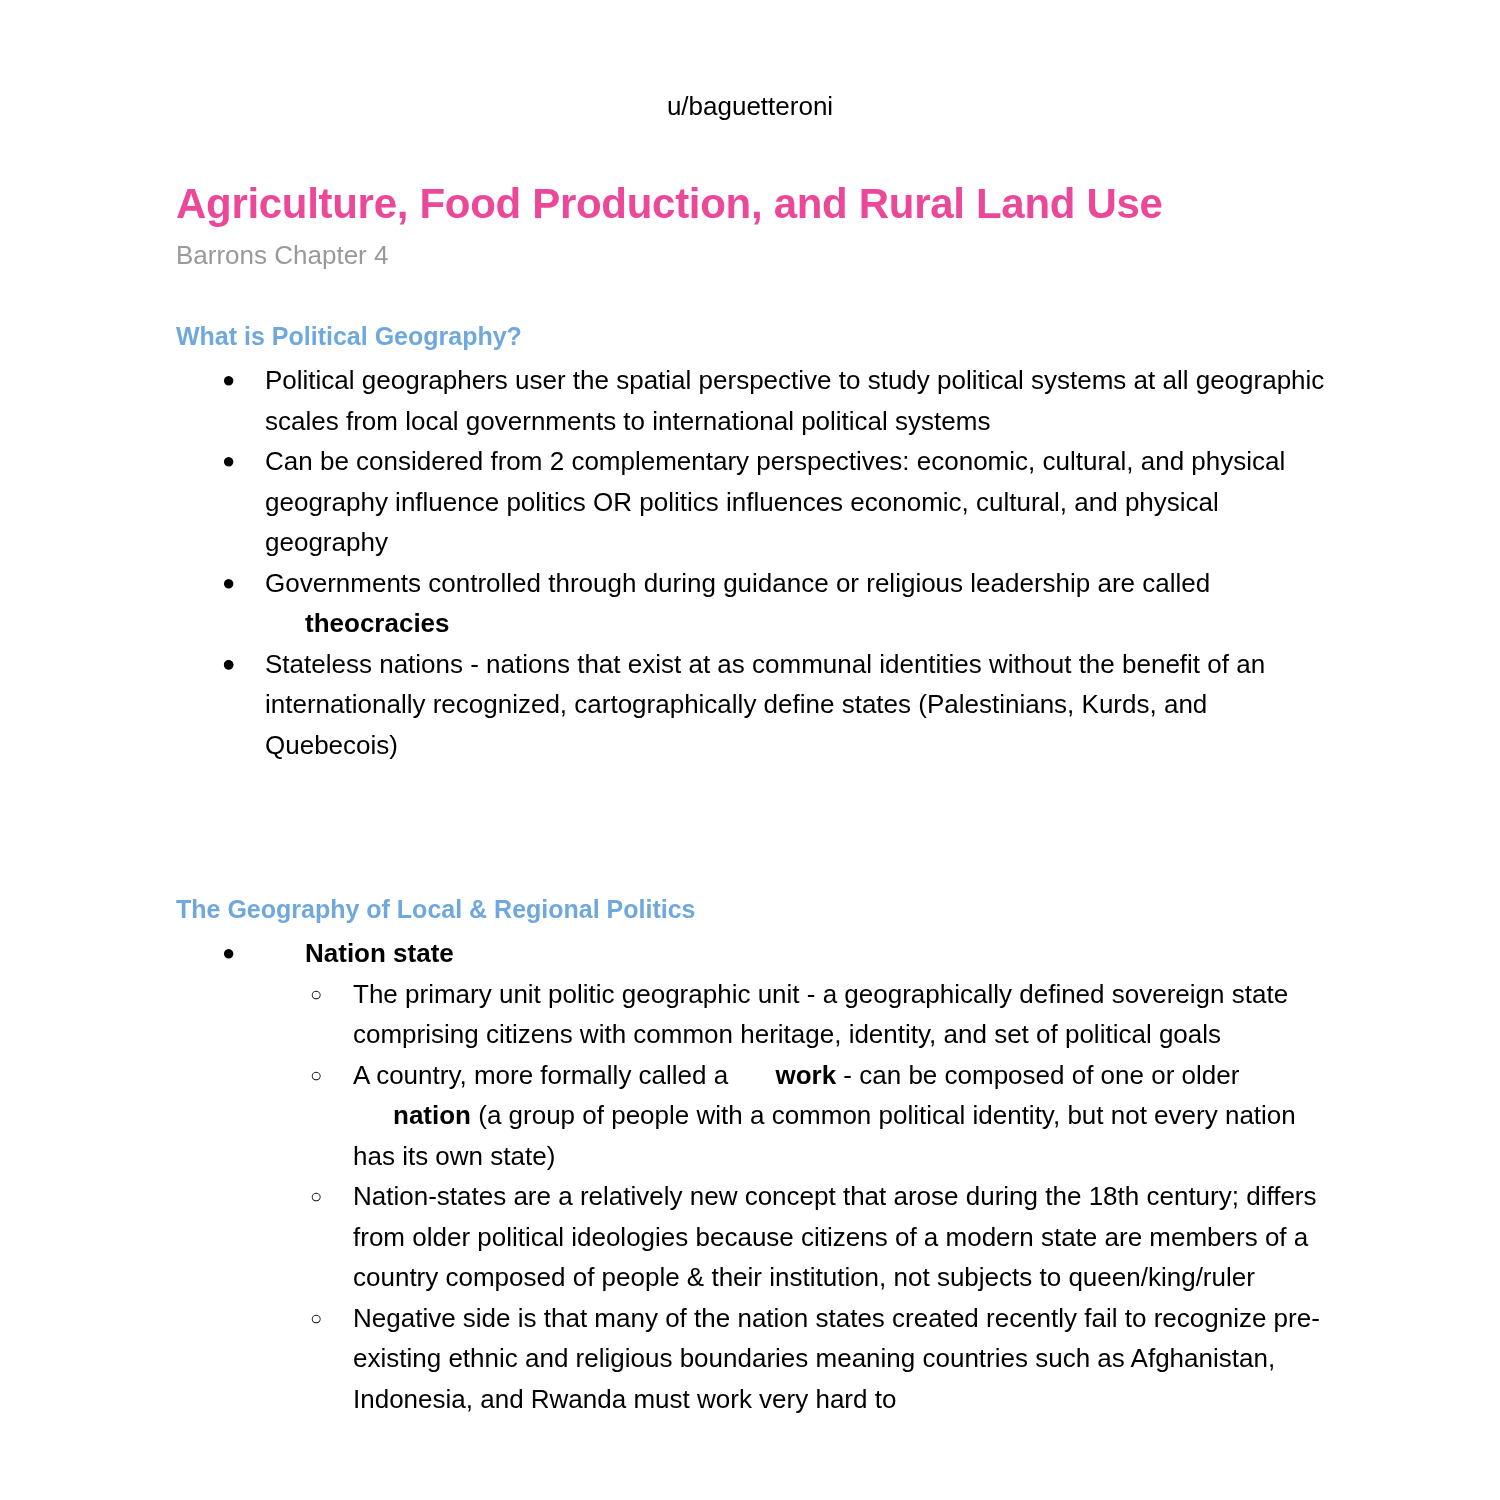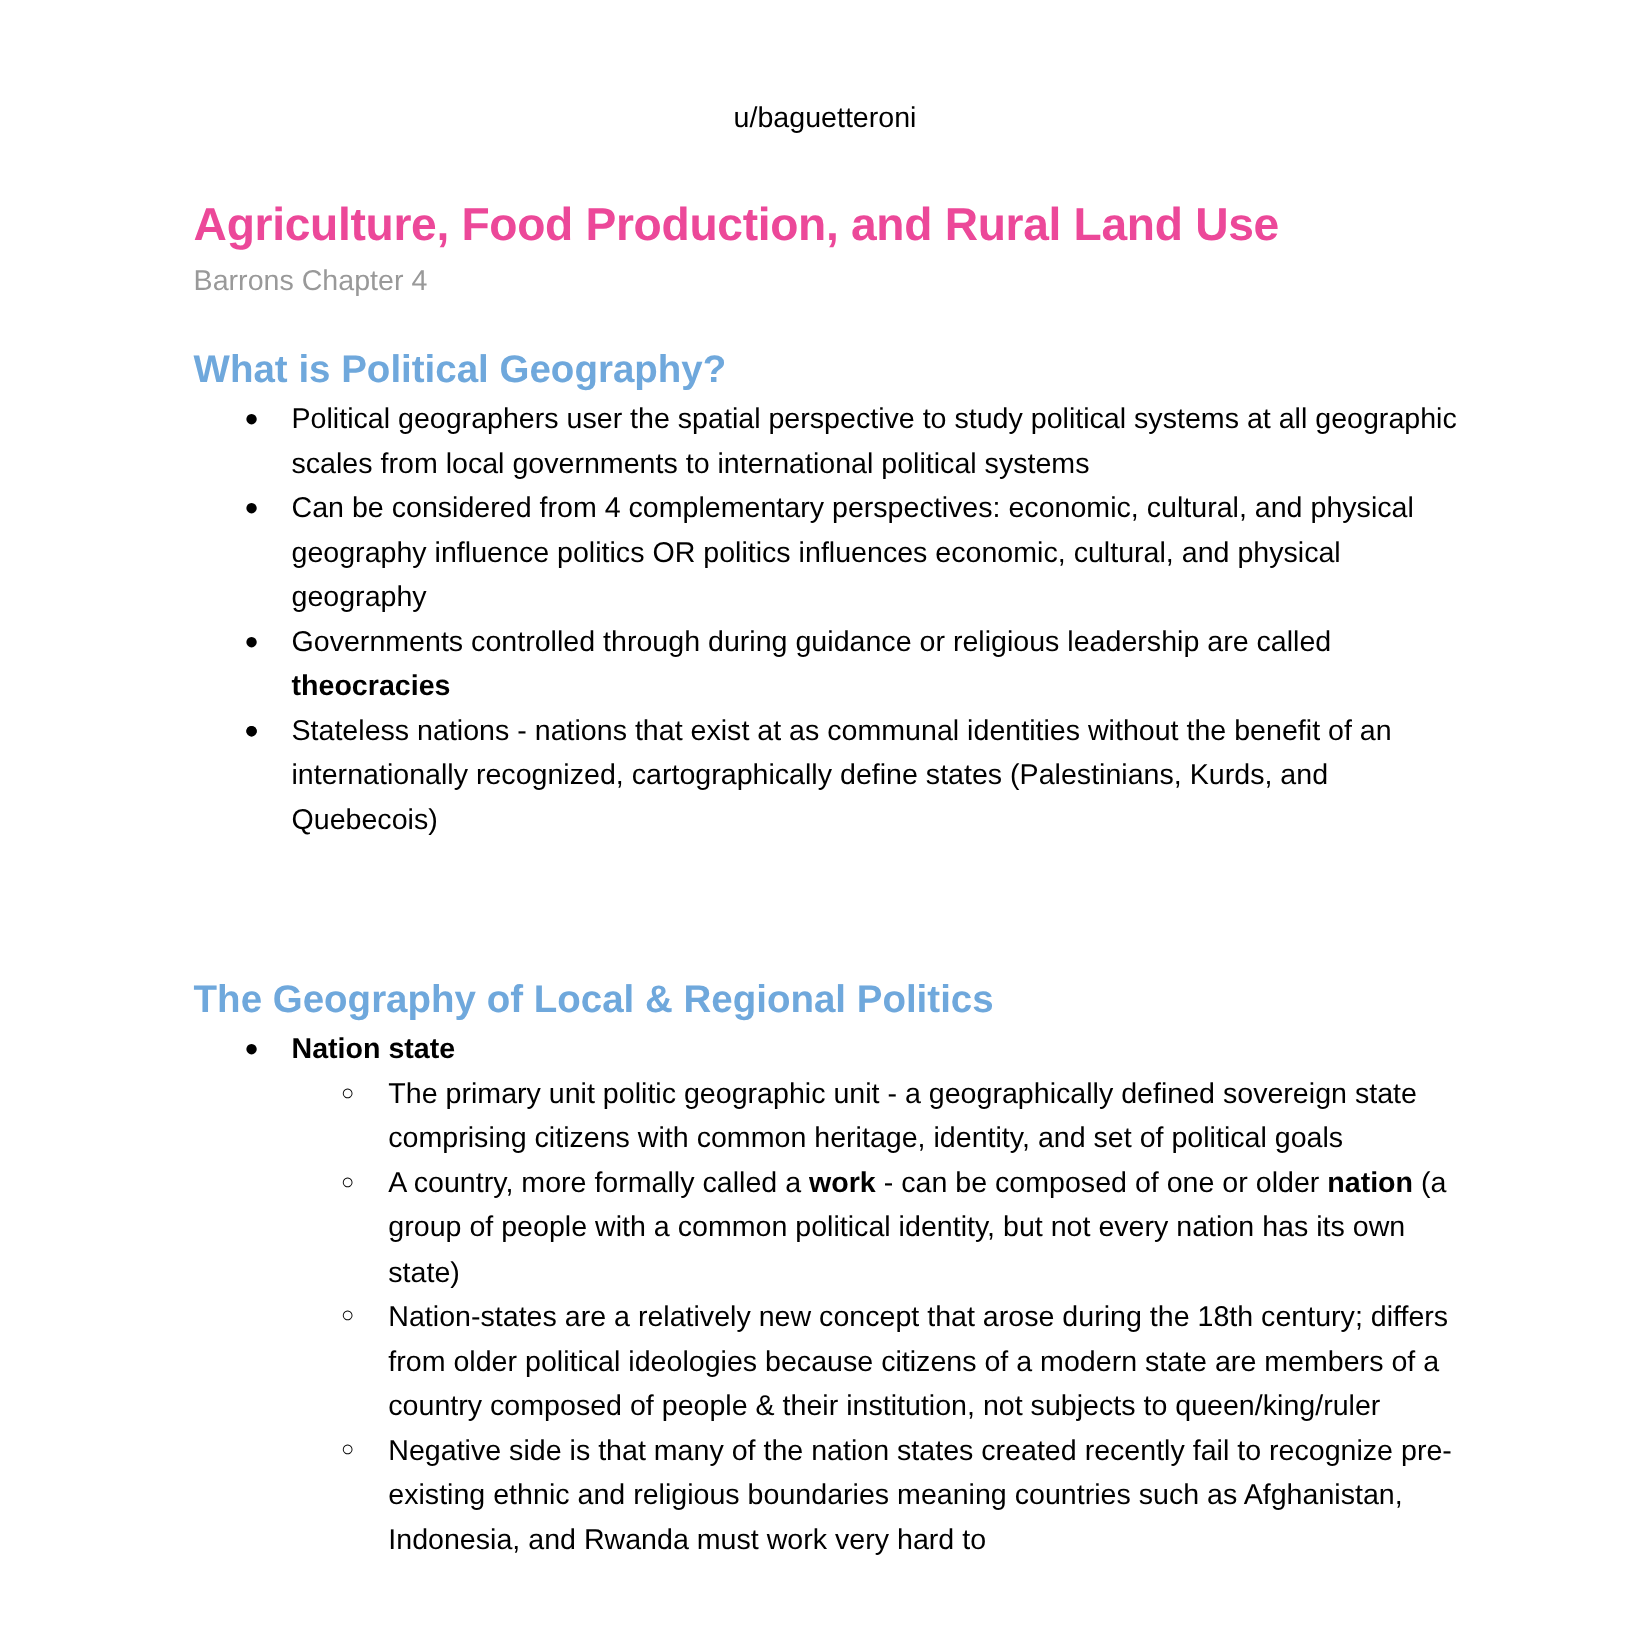--- a/index.html
+++ b/index.html
@@ -5,52 +5,52 @@
   html, body { margin: 0; padding: 0; background: #ffffff; }
   body { width: 1500px; height: 1500px; overflow: hidden; position: relative;
          font-family: "Liberation Sans", "DejaVu Sans", sans-serif; color: #000; }
   .page { position: absolute; left: 0; top: 0; width: 1460px; height: 1500px; }
   .header-line { position: absolute; top: 88px; left: 0; width: 1500px; text-align: center;
                  font-size: 26px; line-height: 36px; color: #000; }
   .doc-title { position: absolute; left: 176px; top: 178px; font-size: 42px; font-weight: bold;
                color: #ec4899; line-height: 52px; letter-spacing: -0.3px; white-space: nowrap; }
   .doc-subtitle { position: absolute; left: 176px; top: 238px; font-size: 26px; font-weight: normal;
                   color: #999999; line-height: 34px; }
-  .section-heading { position: absolute; left: 176px; font-size: 35px; font-weight: bold;
+  .section-heading { position: absolute; left: 176px; font-size: 25px; font-weight: bold;
                      color: #6fa8dc; line-height: 40px; white-space: nowrap; }
   .list { position: absolute; left: 0; width: 1500px; }
   .item { position: relative; font-size: 26px; line-height: 40.5px; }
   .item.l1 { padding-left: 265px; width: 1065px; }
   .item.l2 { padding-left: 353px; width: 975px; }
   .bullet { position: absolute; top: 0; font-size: 22px; line-height: 40.5px; }
   .item.l1 .bullet { left: 222px; }
   .item.l2 .bullet { left: 310px; font-size: 20px; }
   .text { display: block; }
-  b { font-weight: bold; }
+  b { font-weight: bold; margin-left: 40px; }
 </style>
 </head>
 <body>
 
 <div class="page">
 
   <div class="header-line">u/baguetteroni</div>
 
   <div class="doc-title">Agriculture, Food Production, and Rural Land Use</div>
   <div class="doc-subtitle">Barrons Chapter 4</div>
 
   <div class="section-heading" style="top:316px;">What is Political Geography?</div>
 
   <div class="list" style="top:360px;">
     <div class="item l1">
       <span class="bullet">●</span>
       <span class="text">Political geographers user the spatial perspective to study political systems at all geographic scales from local governments to international political systems</span>
     </div>
     <div class="item l1">
       <span class="bullet">●</span>
-      <span class="text">Can be considered from 4 complementary perspectives: economic, cultural, and physical geography influence politics OR politics influences economic, cultural, and physical geography</span>
+      <span class="text">Can be considered from 2 complementary perspectives: economic, cultural, and physical geography influence politics OR politics influences economic, cultural, and physical geography</span>
     </div>
     <div class="item l1">
       <span class="bullet">●</span>
       <span class="text"><span>Governments controlled through during guidance or religious leadership are called </span><b>theocracies</b></span>
     </div>
     <div class="item l1">
       <span class="bullet">●</span>
     </div>
     <div class="item l1">
       <span class="bullet">●</span>

